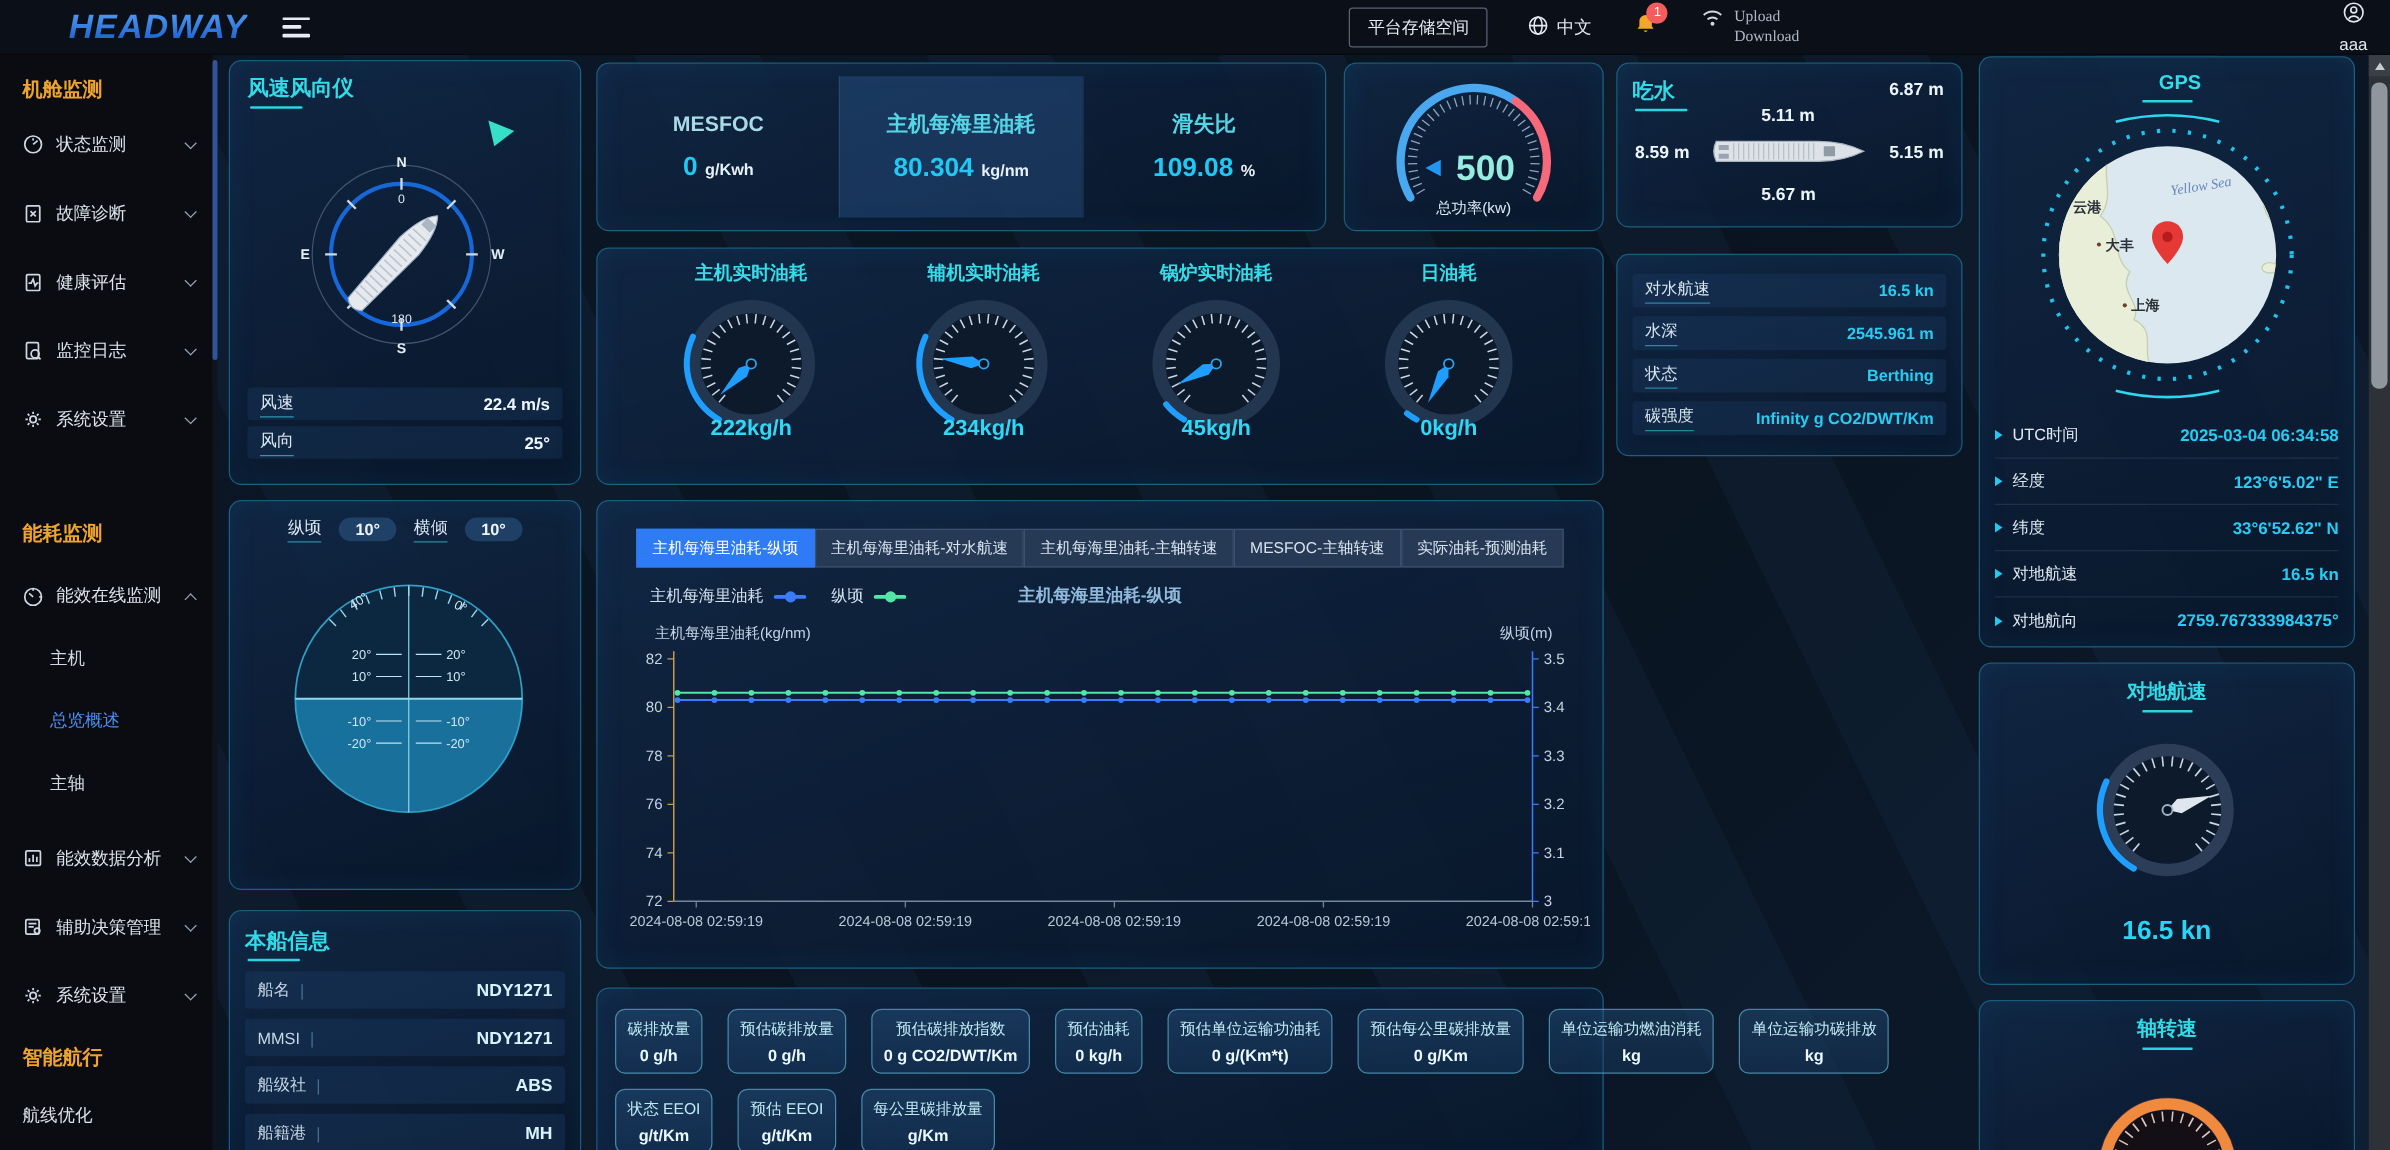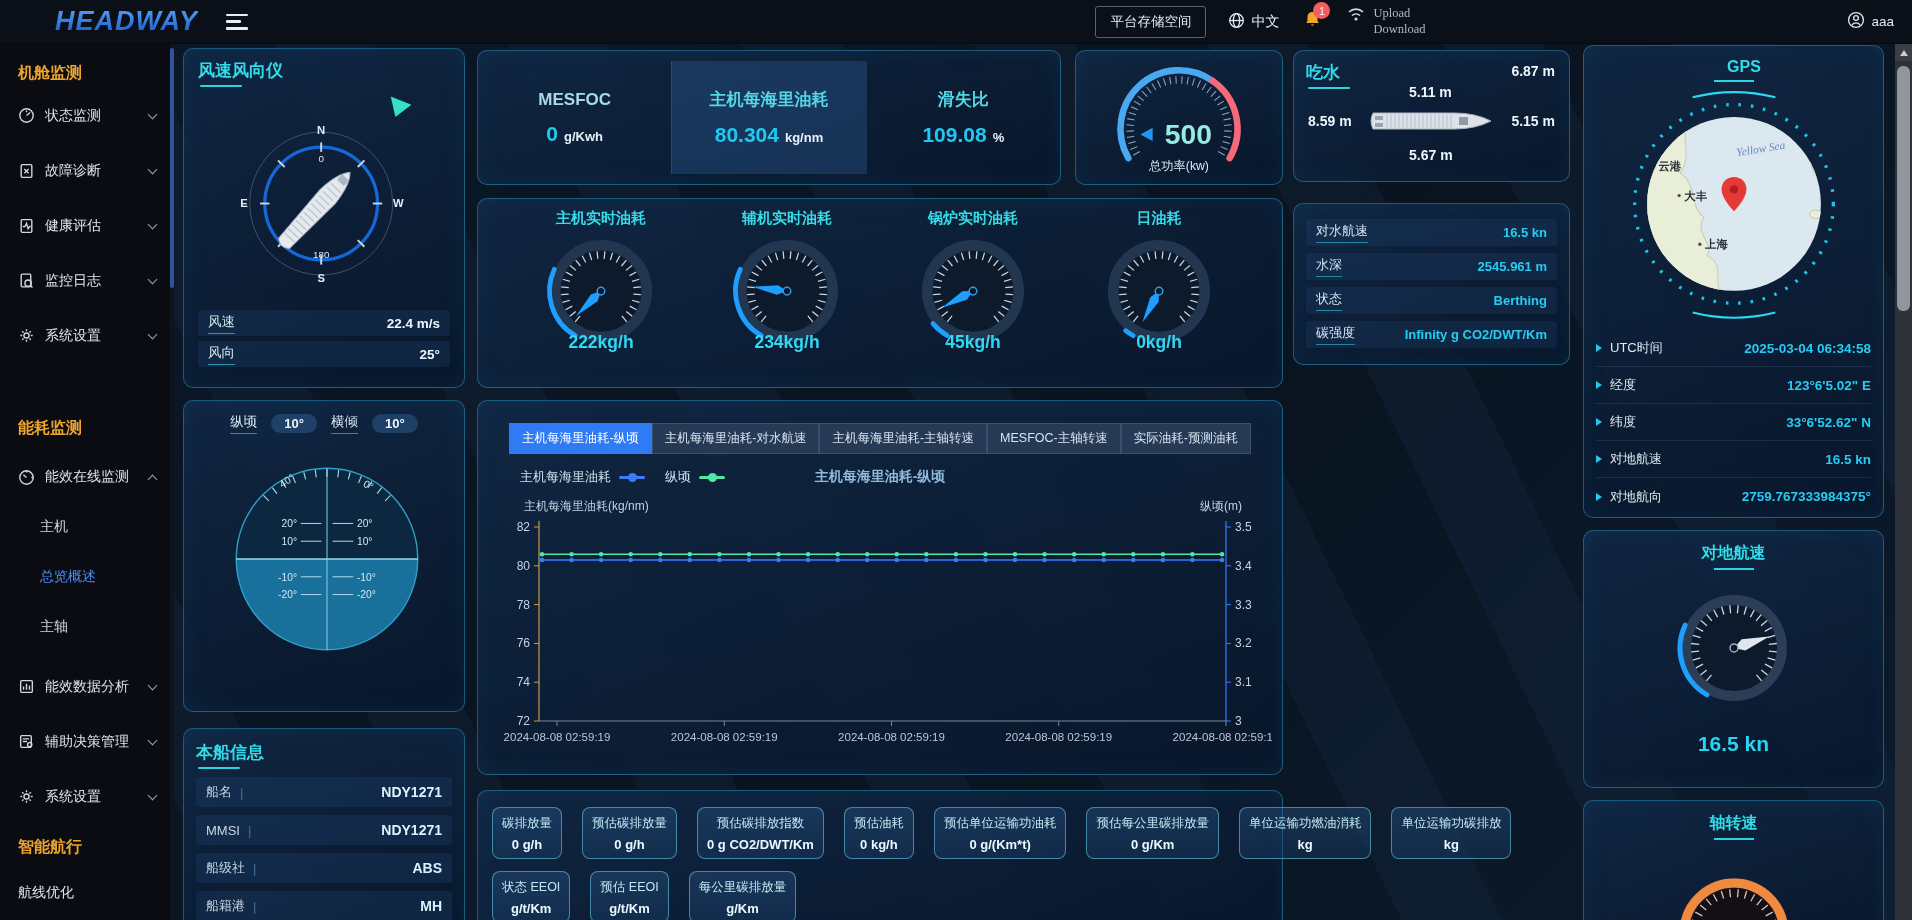--- a/index.html
+++ b/index.html
@@ -10,30 +10,30 @@
   .screen::before{content:"";position:absolute;inset:0;pointer-events:none;
     background:repeating-linear-gradient(64deg,rgba(30,62,100,.14) 0 90px,rgba(8,18,34,0) 90px 210px);}
   
   .topbar{position:absolute;left:0;top:0;right:0;height:44px;background:#0b0f18;z-index:6;
     display:flex;align-items:center;border-bottom:1px solid #060910;}
   .logo{margin-left:55px;font-size:27px;font-weight:900;font-style:italic;letter-spacing:1px;
     background:linear-gradient(180deg,#5aa4f7,#1257c8);-webkit-background-clip:text;background-clip:text;color:transparent;}
   .hamburger{margin-left:28px;width:22px;height:16px;display:flex;flex-direction:column;justify-content:space-between;cursor:pointer;}
   .hamburger i{height:2.5px;background:#e6edf5;border-radius:1px;}
   .hamburger i:nth-child(2){width:70%;}
-  .tb-right{display:flex;align-items:center;margin-left:auto;margin-right:18px;gap:22px;}
+  .tb-right{display:flex;align-items:center;margin-left:auto;margin-right:18px;gap:32px;}
   .storage-btn{background:transparent;border:1px solid #5a6373;color:#e3eaf2;font-size:13.5px;
     padding:6px 14px;border-radius:3px;cursor:pointer;font-family:inherit;}
   .lang{display:flex;align-items:center;gap:6px;font-size:14px;color:#e3eaf2;cursor:pointer;}
   .bell-wrap{position:relative;cursor:pointer;margin:0 2px;}
   .badge{position:absolute;top:-8px;left:10px;background:#f35d5d;color:#fff;font-size:10.5px;
     min-width:17px;height:17px;border-radius:9px;display:flex;align-items:center;justify-content:center;padding:0 3px;}
   .updown{display:flex;align-items:flex-start;gap:7px;cursor:pointer;font-family:Liberation Serif, serif;}
   .udtext{display:flex;flex-direction:column;font-size:12.5px;color:#aeb8c6;line-height:1.25;}
-  .user{display:flex;align-items:center;gap:6px;font-size:13.5px;color:#e3eaf2;cursor:pointer;margin-left:400px;}
+  .user{display:flex;align-items:center;gap:6px;font-size:13.5px;color:#e3eaf2;cursor:pointer;margin-left:400px;flex-direction:column;}
   
   .sidebar{position:absolute;left:0;top:44px;bottom:0;width:170px;background:#0a0c11;z-index:5;padding-top:2px;}
   .side-rail{position:absolute;left:170px;top:44px;bottom:0;width:4px;background:#10141d;z-index:5;}
   .side-thumb{position:absolute;left:0;top:4px;width:4px;height:240px;background:#32539c;border-radius:2px;}
   .sec-title{height:30px;line-height:30px;padding-left:18px;color:#efa42e;font-weight:bold;font-size:16px;}
   .sec-title.m1{margin-top:12px;}
   .sec-title.m2{margin-top:50px;}
   .sec-title.m3{margin-top:8px;}
   .side-item{height:55px;display:flex;align-items:center;padding:0 14px 0 18px;font-size:14px;color:#dde4ec;cursor:pointer;}
   .side-item.h48{height:48px;margin-top:10px;}

